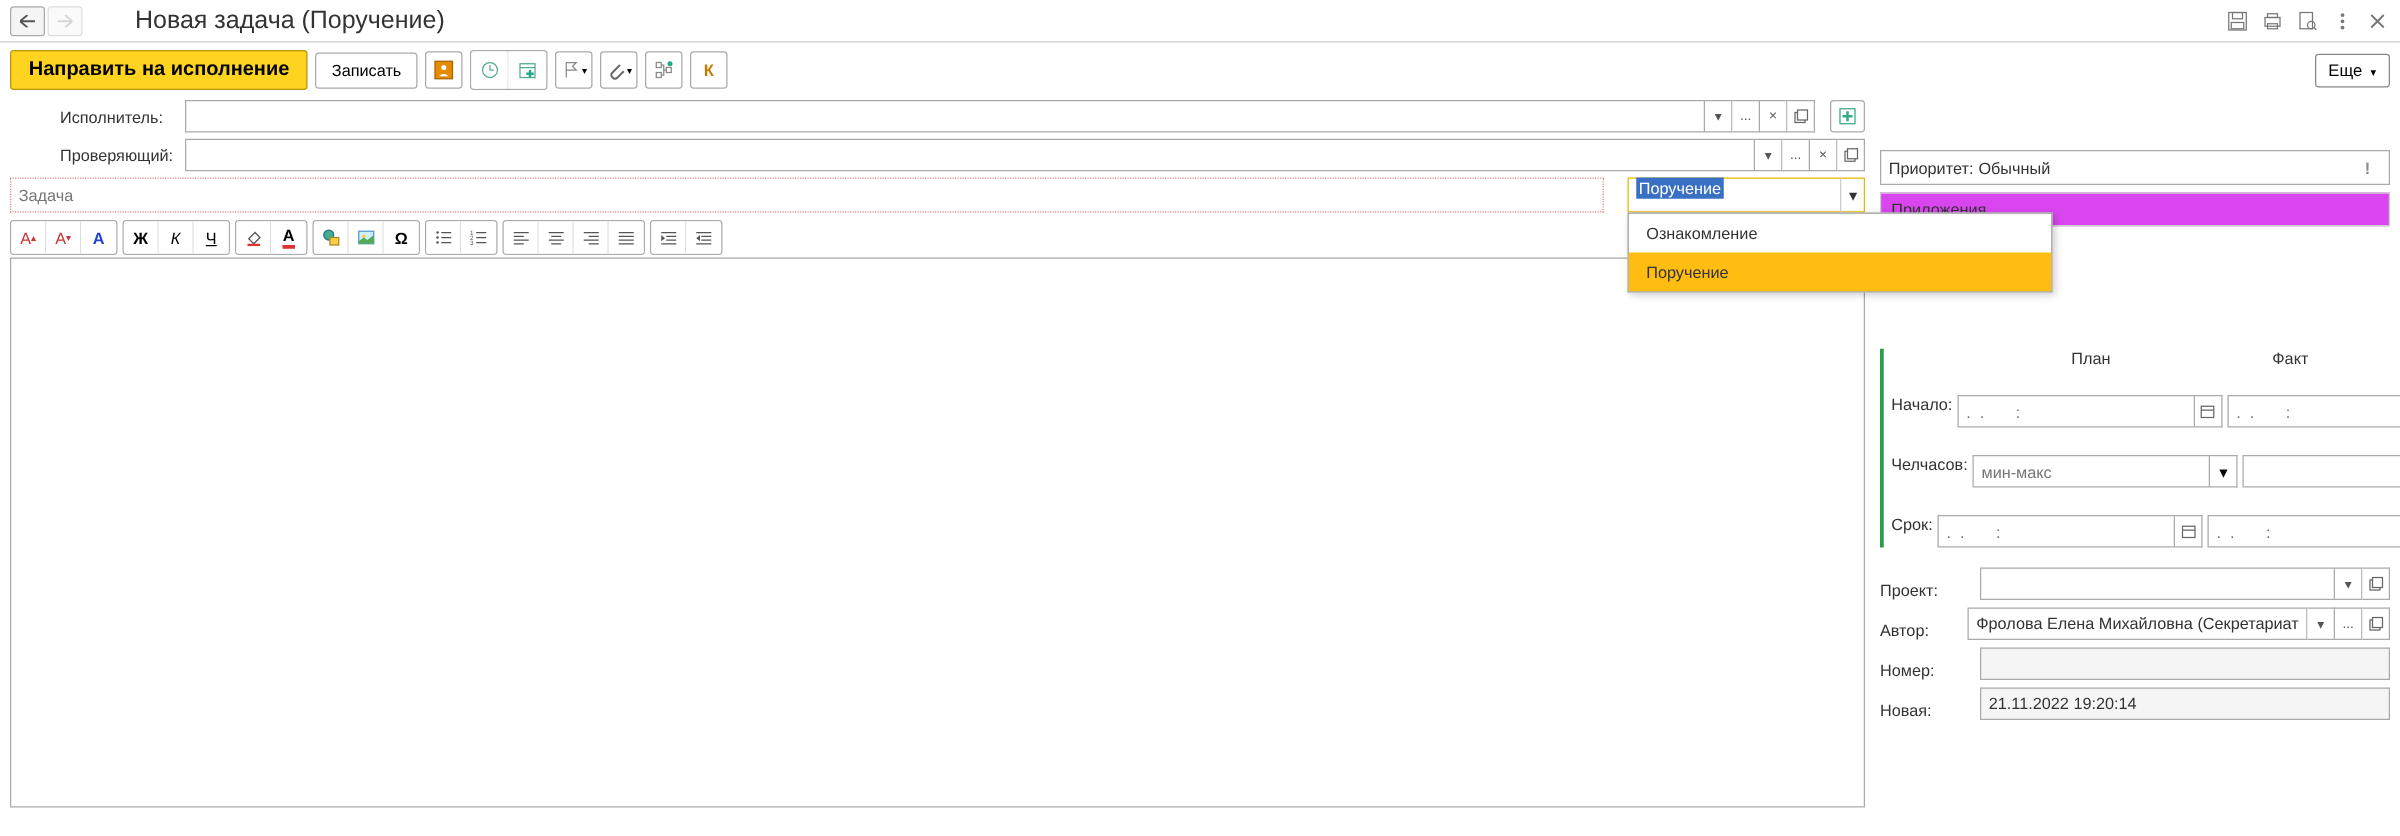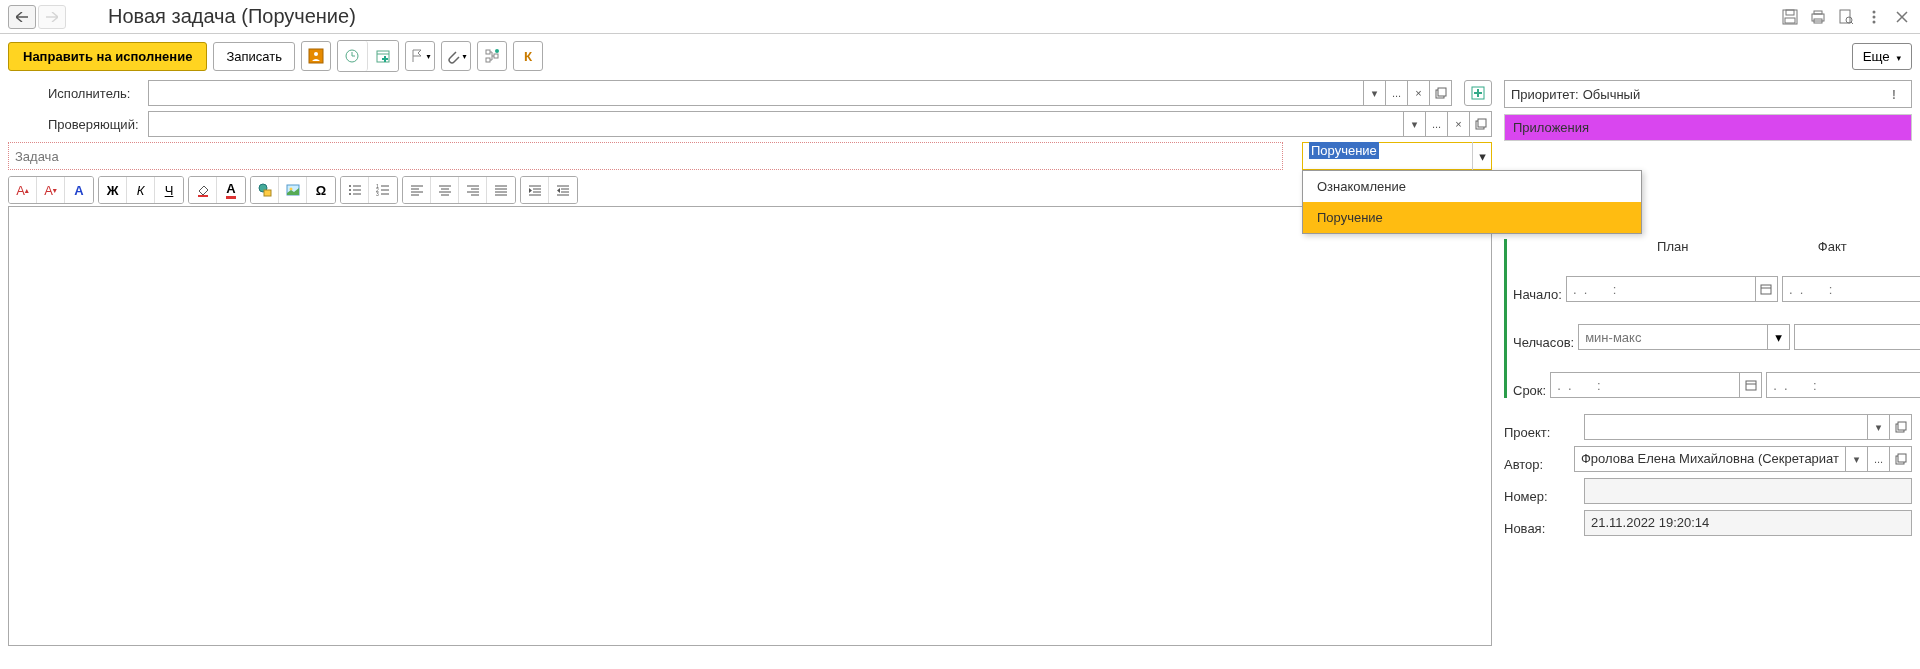--- a/index.html
+++ b/index.html
@@ -5,21 +5,21 @@
   * { box-sizing: border-box; margin: 0; padding: 0; }
   body { font-family: Arial, sans-serif; font-size: 13px; background: #fff; color: #333; }
 
   .titlebar { display: flex; align-items: center; padding: 16px 8px; border-bottom: 1px solid #ccc; height: 34px; }
   .nav-btn { width: 28px; height: 24px; border: 1px solid #aaa; background: #f5f5f5; margin-right: 2px; display: flex; align-items: center; justify-content: center; cursor: pointer; border-radius: 3px; }
   .title { font-size: 20px; margin-left: 40px; font-weight: normal; }
   .titlebar-right { margin-left: auto; display: flex; gap: 8px; }
   .title-icon { width: 20px; height: 20px; display: flex; align-items: center; justify-content: center; cursor: pointer; color: #666; }
 
   .main-toolbar { display: flex; align-items: center; padding: 6px 8px; gap: 6px; }
-  .btn-primary { background: #ffd421; border: 1px solid #b89400; padding: 6px 14px; font-size: 13px; cursor: pointer; border-radius: 3px; font-weight: bold; }
+  .btn-primary { background: #ffd421; border: 1px solid #b89400; padding: 6px 14px; font-size: 16px; cursor: pointer; border-radius: 3px; font-weight: bold; }
   .btn { background: #fff; border: 1px solid #aaa; padding: 6px 12px; font-size: 13px; cursor: pointer; border-radius: 3px; }
   .btn-icon { width: 30px; height: 30px; border: 1px solid #aaa; background: #fff; display: flex; align-items: center; justify-content: center; cursor: pointer; border-radius: 3px; }
   .btn-icon.orange svg rect { fill: #e68a00; }
   .btn-more { margin-left: auto; padding: 5px 10px; border: 1px solid #888; background: #fff; cursor: pointer; border-radius: 3px; }
 
   .layout { display: flex; }
   .left-col { flex: 1; padding: 2px 8px 8px 8px; }
   .right-col { width: 420px; padding: 2px 8px 8px 4px; }
 
   .form-row { display: flex; align-items: center; margin-bottom: 5px; }
@@ -38,31 +38,31 @@
   .dropdown { position: absolute; top: 28px; left: 0; right: -150px; background: #fff; border: 1px solid #999; box-shadow: 2px 2px 6px rgba(0,0,0,0.2); z-index: 100; }
   .dropdown-item { padding: 8px 14px; cursor: pointer; }
   .dropdown-item.active { background: #ffbc11; }
 
   .editor-toolbar { display: flex; gap: 4px; margin-bottom: 2px; flex-wrap: wrap; }
   .ed-group { display: flex; border: 1px solid #aaa; border-radius: 3px; overflow: hidden; }
   .ed-btn { width: 28px; height: 26px; background: #fff; border: none; border-right: 1px solid #ddd; display: flex; align-items: center; justify-content: center; cursor: pointer; font-size: 13px; }
   .ed-btn:last-child { border-right: none; }
   .editor-area { border: 1px solid #aaa; min-height: 440px; background: #fff; }
 
-  .priority-row { display: flex; align-items: center; border: 1px solid #aaa; height: 28px; padding: 0 6px; margin-bottom: 6px; }
+  .priority-row { display: flex; align-items: center; border: 1px solid #aaa; height: 28px; padding: 0 6px; margin-bottom: 6px; margin-top: 40px; }
   .priority-btn { width: 22px; height: 26px; margin-left: auto; display: flex; align-items: center; justify-content: center; cursor: pointer; color: #888; font-weight: bold; }
 
   .section-header { background: #d946ef; border: 1px solid #ccc; padding: 5px 8px; margin-bottom: 4px; }
   .attachments-area { min-height: 90px; }
 
   .plan-fact-header { display: flex; margin-bottom: 6px; margin-top: 4px; }
   .pf-label-col { width: 80px; }
   .pf-col { flex: 1; text-align: center; }
 
-  .pf-row { display: flex; align-items: flex-end; margin-bottom: 6px; margin-top: 22px; }
+  .pf-row { display: flex; align-items: flex-start; margin-bottom: 6px; margin-top: 22px; }
   .pf-row-label { width: 80px; }
   .pf-input-wrap { flex: 1; display: flex; margin-left: 4px; }
   .pf-input { flex: 1; border: 1px solid #aaa; height: 26px; padding: 0 6px; font-size: 13px; color: #aaa; }
   .pf-input.right { text-align: right; color: #333; }
   .pf-cal { width: 22px; height: 26px; border: 1px solid #aaa; border-left: none; background: #fff; display: flex; align-items: center; justify-content: center; cursor: pointer; }
 
   .green-bar { border-left: 3px solid #2a9d4a; padding-left: 6px; }
 
   .meta-row { display: flex; align-items: flex-end; margin-bottom: 6px; }
   .meta-label { width: 80px; }

